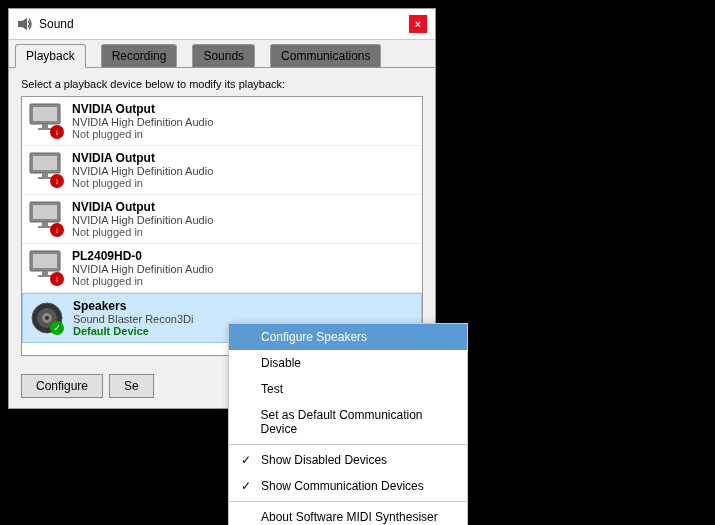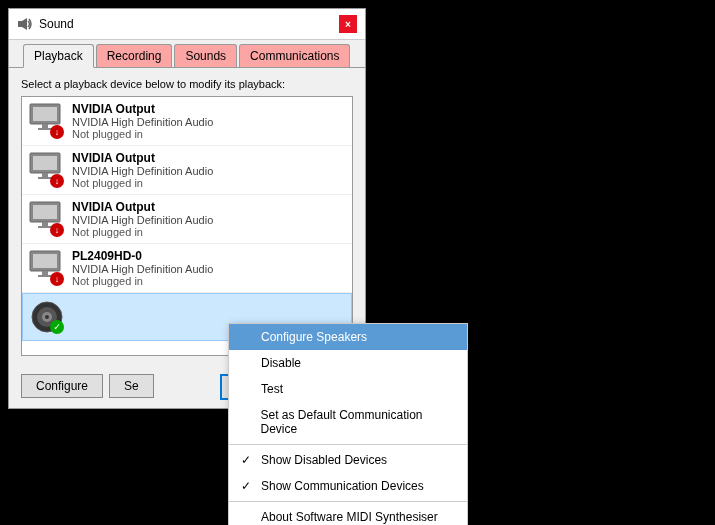--- a/index.html
+++ b/index.html
@@ -11,21 +11,21 @@
       font-size: 12px;
       position: relative;
       overflow: hidden;
     }
 
     
     .dialog-window {
       position: absolute;
       top: 8px;
       left: 8px;
-      width: 358px;
+      width: 428px;
       background: #f0f0f0;
       border: 1px solid #999;
       box-shadow: 2px 2px 8px rgba(0,0,0,0.4);
     }
 
     
     .title-bar {
       background: #fff;
       border-bottom: 1px solid #ccc;
       padding: 6px 8px;
@@ -58,28 +58,28 @@
       align-items: center;
       justify-content: center;
       font-weight: bold;
     }
 
     
     .tab-bar {
       display: flex;
       background: #f0f0f0;
       border-bottom: 1px solid #999;
-      padding: 4px 14px 0;
-      gap: 2px;
+      padding: 4px 6px 0;
+      gap: 15px;
     }
     .tab {
       padding: 4px 10px;
       border: 1px solid #999;
       border-bottom: none;
-      background: #fca5a5;
+      background: #737373;
       cursor: pointer;
       font-size: 12px;
       color: #000;
       border-radius: 3px 3px 0 0;
     }
     .tab.active {
       background: #f0f0f0;
       border-bottom: 1px solid #f0f0f0;
       margin-bottom: -1px;
       z-index: 1;
@@ -364,20 +364,25 @@
       <div class="device-item selected">
         <div class="speaker-icon-wrap">
           <svg width="34" height="34" viewBox="0 0 34 34">
             <circle cx="17" cy="17" r="15" fill="#333" stroke="#555" stroke-width="1"></circle>
             <circle cx="17" cy="17" r="10" fill="#555"></circle>
             <circle cx="17" cy="17" r="5" fill="#888"></circle>
             <circle cx="17" cy="17" r="2" fill="#333"></circle>
           </svg>
           <div class="status-badge green" style="bottom:1px;right:1px;">✓</div>
         </div>
+        <div class="device-info">
+          <span class="device-name">Speakers</span>
+          <span class="device-sub">Sound Blaster Recon3Di</span>
+          <span class="device-status default">Default Device</span>
+        </div>
       </div>
 
     </div>
   </div>
 
   <div class="bottom-buttons">
     <div class="bottom-left">
       <button class="btn">Configure</button>
       <button class="btn">Se</button>
     </div>

